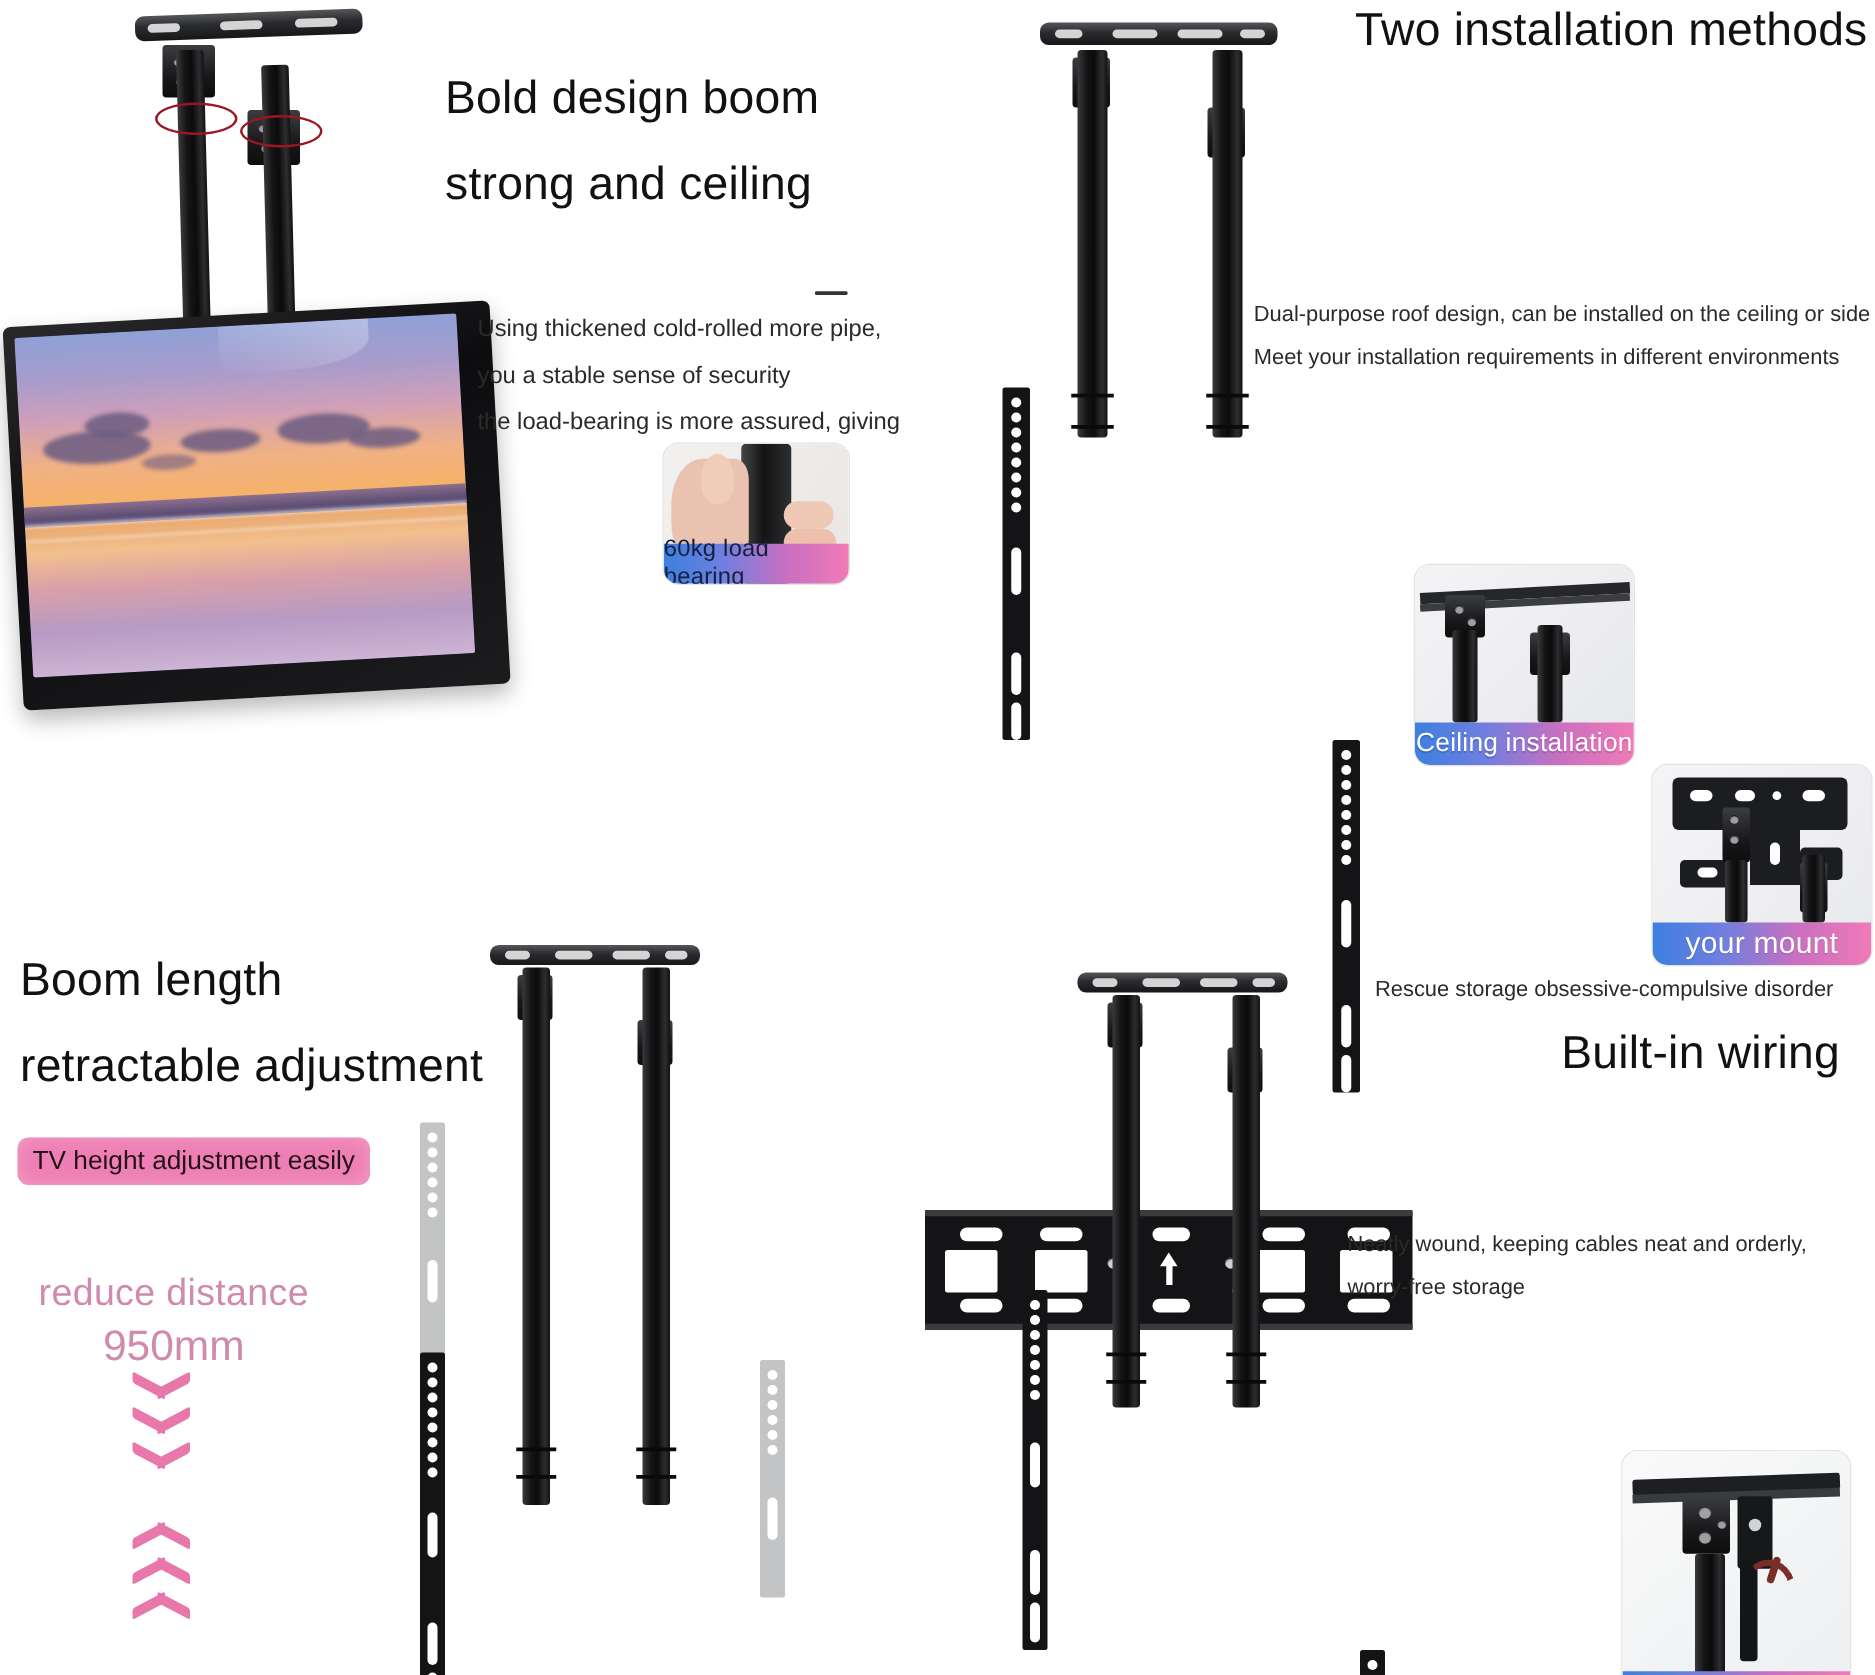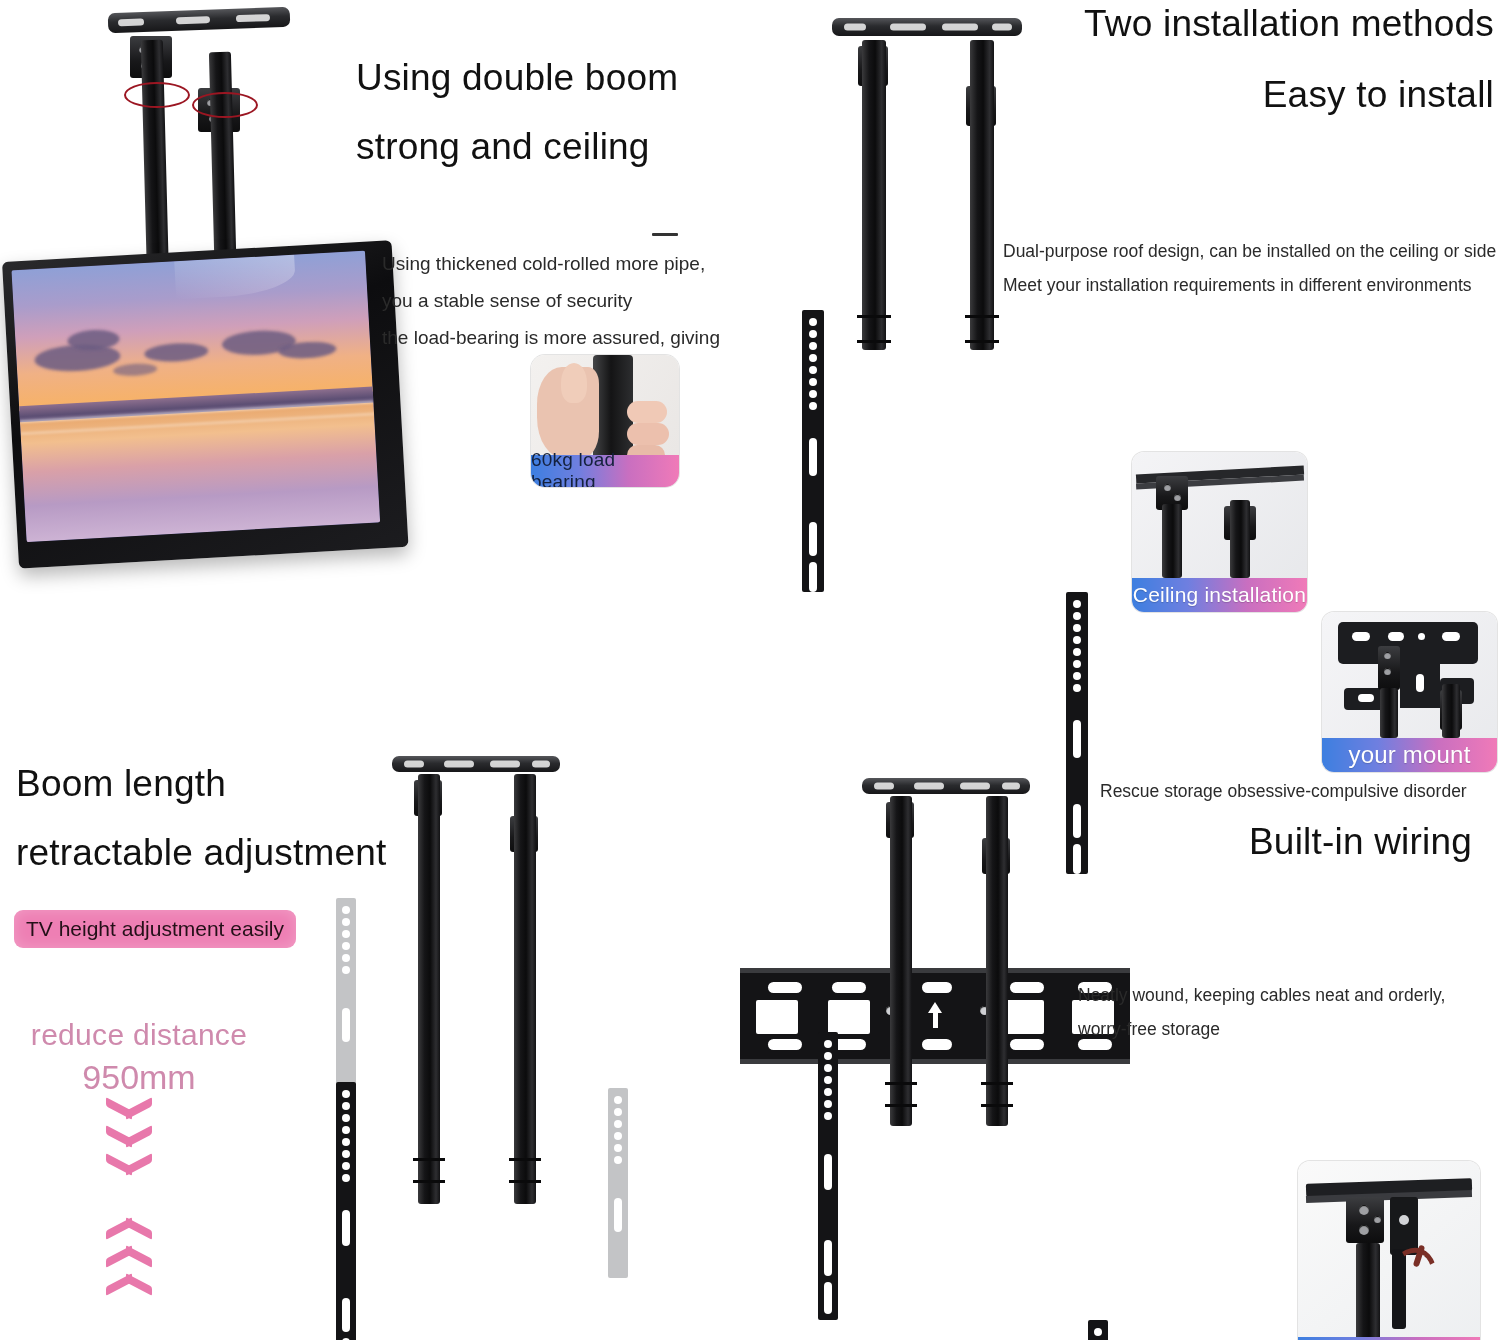--- a/index.html
+++ b/index.html
@@ -200,33 +200,33 @@
           <div class="cloud" style="left:262px;top:88px;width:58px;height:16px;"></div>
           <div class="cloud" style="left:96px;top:100px;width:44px;height:12px;opacity:.6;"></div>
           <div class="streak" style="top:150px;"></div>
           <div class="streak" style="top:162px;opacity:.6;"></div>
           <div class="glare"></div>
         </div>
       </div>
     </div>
 
     <div class="abs" style="left:356px;top:54px;">
-      <div class="headline">Using double boom</div>
+      <div class="headline">Bold design boom</div>
       <div class="headline" style="margin-top:22px;">strong and ceiling</div>
     </div>
 
     <div class="abs dash" style="left:652px;top:233px;"></div>
 
     <div class="abs" style="left:382px;top:245px;">
       <div class="body-line">Using thickened cold-rolled more pipe,</div>
       <div class="body-line"> you a stable sense of security</div>
       <div class="body-line">the load-bearing is more assured, giving</div>
     </div>
 
-    <div class="abs thumb" style="left:531px;top:355px;width:148px;height:132px;border-radius:14px;">
+    <div class="abs thumb" style="left:531px;top:355px;width:148px;height:112px;">
       <div class="thumb-photo" style="background:linear-gradient(120deg,#f3f1ef 0%,#e9e6e4 100%);">
         <div class="abs" style="left:62px;top:0;width:40px;height:112px;background:linear-gradient(90deg,#454648,#141415 45%,#2d2e30);border-radius:4px;"></div>
         <div class="abs" style="left:6px;top:12px;width:62px;height:92px;background:#eac3b0;border-radius:40% 18% 30% 45%;"></div>
         <div class="abs" style="left:30px;top:8px;width:26px;height:40px;background:#f0cdba;border-radius:50% 50% 40% 40%;"></div>
         <div class="abs" style="left:96px;top:46px;width:40px;height:22px;background:#f0c9b6;border-radius:14px;"></div>
         <div class="abs" style="left:96px;top:68px;width:42px;height:22px;background:#ecc0ad;border-radius:14px;"></div>
         <div class="abs" style="left:96px;top:90px;width:38px;height:20px;background:#e8bba8;border-radius:14px;"></div>
       </div>
       <div class="thumb-cap cap-dark" style="height:32px;font-size:19px;">60kg load bearing</div>
     </div>
@@ -308,21 +308,20 @@
         <div class="dot" style="left:152px;top:60px;width:9px;height:9px;"></div>
         <div class="dot" style="left:240px;top:38px;width:9px;height:9px;"></div>
         <div class="dot" style="left:256px;top:38px;width:9px;height:9px;"></div>
         <div class="dot" style="left:246px;top:60px;width:9px;height:9px;"></div>
         <div class="arrow-ico" style="left:188px;top:34px;"></div>
       </div>
     </div>
 
     <div class="abs" style="right:6px;top:0;text-align:right;">
       <div class="headline">Two installation methods</div>
-      <div class="headline" style="margin-top:24px;">Easy to install</div>
     </div>
 
     <div class="abs" style="left:283px;top:234px;">
       <div class="body-line sm">Dual-purpose roof design, can be installed on the ceiling or side wall</div>
       <div class="body-line sm">Meet your installation requirements in different environments</div>
     </div>
 
     <div class="abs thumb" style="left:412px;top:354px;width:175px;height:160px;">
       <div class="thumb-photo" style="background:linear-gradient(135deg,#f4f4f6 0%,#e6e7ea 100%);">
         <div class="abs" style="left:4px;top:18px;width:168px;height:9px;background:#26272a;transform:rotate(-3deg);"></div>

